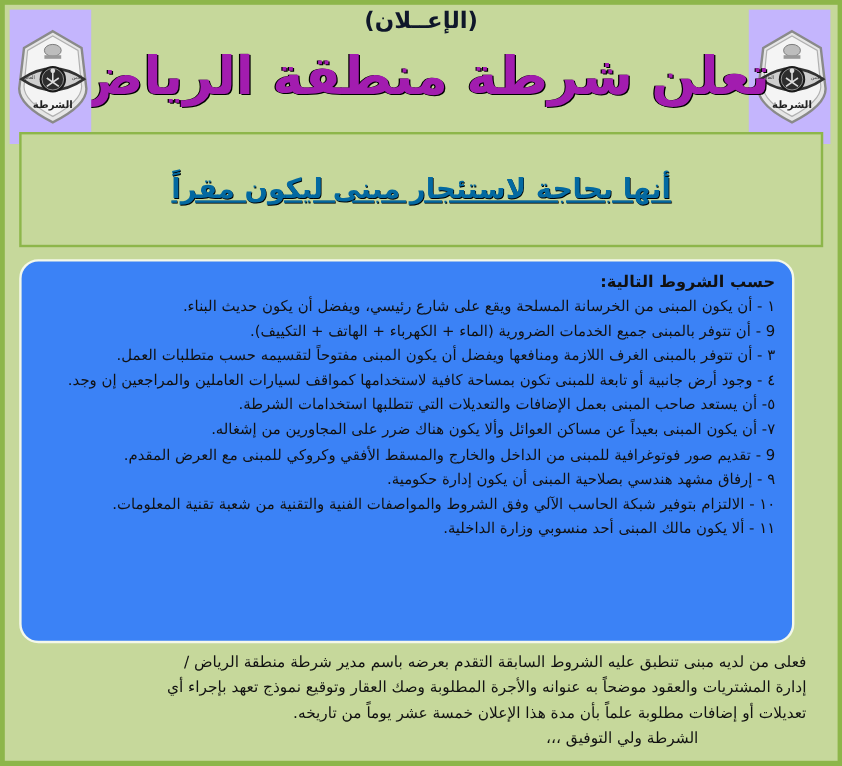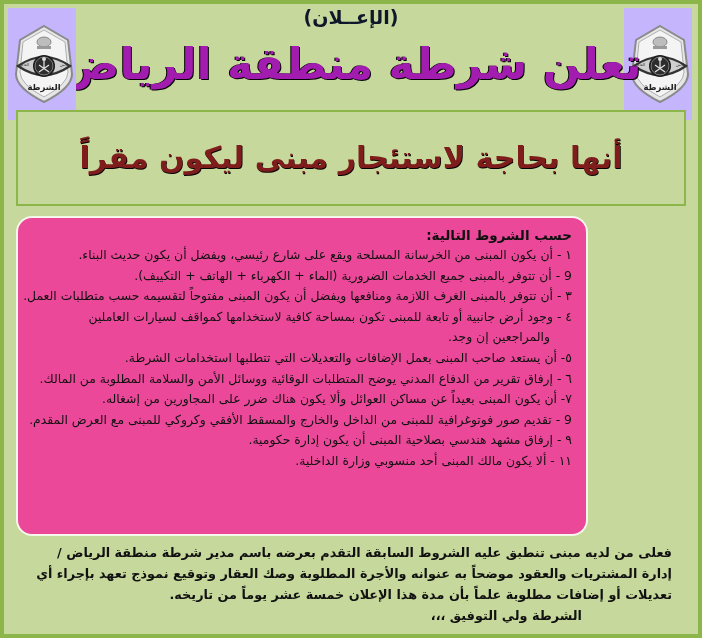--- a/index.html
+++ b/index.html
@@ -37,45 +37,46 @@
     text-shadow: 1px 1px 0 #000, -1px 0 0 #000;
   }
 
   
   .subtitle-box {
     position: absolute; left: 12px; top: 106px; width: 670px; height: 96px;
     border: 2px solid #8db64a; background: #c6d89b;
     display: flex; flex-direction: column; justify-content: center; align-items: center;
   }
   .subtitle-line {
-    font-weight: bold; font-size: 30px; line-height: 40px; color: #7f1d1d;
+    font-weight: bold; font-size: 23px; line-height: 40px; color: #0369a1;
     text-shadow: 0.6px 0.6px 0 #000;
+    text-decoration: underline;
   }
 
   
   .conditions {
-    position: absolute; left: 12px; top: 212px; width: 572px; height: 320px;
-    background: #ec4899; border: 2px solid #f4f8ea; border-radius: 16px;
+    position: absolute; left: 12px; top: 212px; width: 646px; height: 320px;
+    background: #3b82f6; border: 2px solid #f4f8ea; border-radius: 16px;
     padding: 8px 14px 6px 10px;
   }
   .cond-heading {
     font-weight: bold; font-size: 13.5px; line-height: 18px; margin-bottom: 1px;
   }
   .cond-list { list-style: none; }
   .cond-item {
     font-weight: normal; font-size: 12.4px; line-height: 20.6px; white-space: nowrap;
   }
   .cond-item.wrap { white-space: normal; padding-right: 22px; text-indent: -22px; }
 
   
   .footer {
     position: absolute; left: 12px; top: 538px; width: 670px; height: 90px;
     padding: 0 14px 0 10px;
   }
-  .footer p { font-weight: bold; font-size: 12.8px; line-height: 21px; white-space: nowrap; }
+  .footer p { font-weight: normal; font-size: 12.8px; line-height: 21px; white-space: nowrap; }
   .footer .closing { padding-right: 90px; }
 </style>
 </head>
 <body>
 
 <div class="ad">
   <div class="ad-inner">
 
     <div class="header">
       <div class="logo logo-right">
@@ -125,24 +126,24 @@
     </div>
 
     <div class="conditions">
       <div class="cond-heading">حسب الشروط التالية:</div>
       <ul class="cond-list">
         <li class="cond-item">١ - أن يكون المبنى من الخرسانة المسلحة ويقع على شارع رئيسي، ويفضل أن يكون حديث البناء.</li>
         <li class="cond-item">9 - أن تتوفر بالمبنى جميع الخدمات الضرورية (الماء + الكهرباء + الهاتف + التكييف).</li>
         <li class="cond-item">٣ - أن تتوفر بالمبنى الغرف اللازمة ومنافعها ويفضل أن يكون المبنى مفتوحاً لتقسيمه حسب متطلبات العمل.</li>
         <li class="cond-item wrap">٤ - وجود أرض جانبية أو تابعة للمبنى تكون بمساحة كافية لاستخدامها كمواقف لسيارات العاملين والمراجعين إن وجد.</li>
         <li class="cond-item">٥- أن يستعد صاحب المبنى بعمل الإضافات والتعديلات التي تتطلبها استخدامات الشرطة.</li>
-        <li class="cond-item">٦ - إرفاق تقرير من الدفاع المدني يوضح المتطلبات الوقائية ووسائل الأمن والسلامة المطلوبة من المالك.</li>
         <li class="cond-item">٧- أن يكون المبنى بعيداً عن مساكن العوائل وألا يكون هناك ضرر على المجاورين من إشغاله.</li>
         <li class="cond-item">9 - تقديم صور فوتوغرافية للمبنى من الداخل والخارج والمسقط الأفقي وكروكي للمبنى مع العرض المقدم.</li>
         <li class="cond-item">٩ - إرفاق مشهد هندسي بصلاحية المبنى أن يكون إدارة حكومية.</li>
+        <li class="cond-item wrap">١٠ - الالتزام بتوفير شبكة الحاسب الآلي وفق الشروط والمواصفات الفنية والتقنية من شعبة تقنية المعلومات.</li>
         <li class="cond-item">١١ - ألا يكون مالك المبنى أحد منسوبي وزارة الداخلية.</li>
       </ul>
     </div>
 
     <div class="footer">
       <p>فعلى من لديه مبنى تنطبق عليه الشروط السابقة التقدم بعرضه باسم مدير شرطة منطقة الرياض /</p>
       <p>إدارة المشتريات والعقود موضحاً به عنوانه والأجرة المطلوبة وصك العقار وتوقيع نموذج تعهد بإجراء أي</p>
       <p>تعديلات أو إضافات مطلوبة علماً بأن مدة هذا الإعلان خمسة عشر يوماً من تاريخه.</p>
       <p class="closing">الشرطة ولي التوفيق ،،،</p>
     </div>

